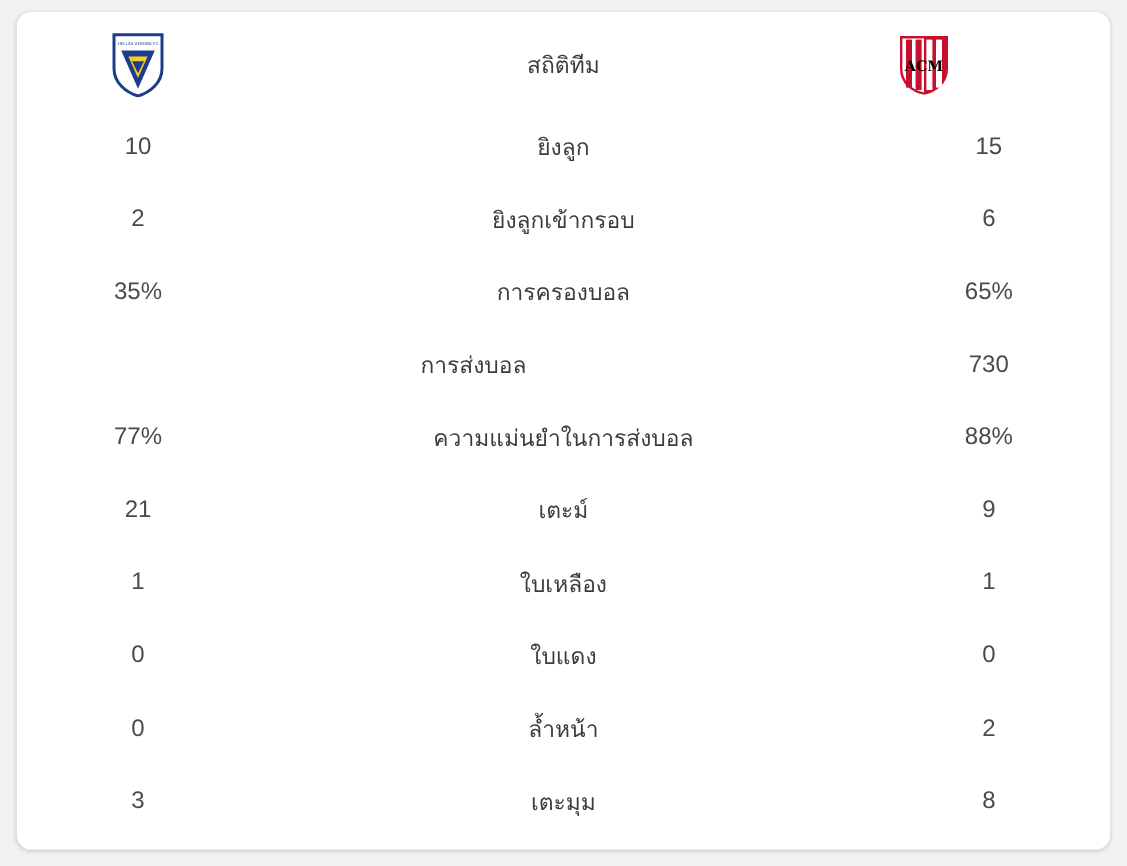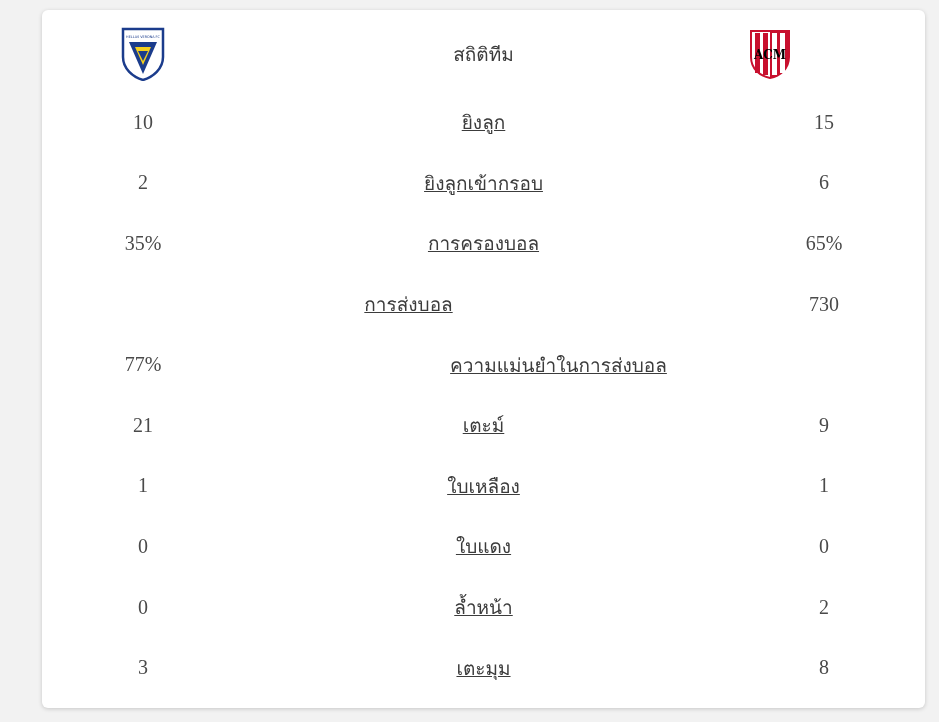--- a/index.html
+++ b/index.html
@@ -14,28 +14,27 @@
     width: 939px;
     height: 722px;
     background: #f2f2f2;
     box-sizing: border-box;
     padding: 10px 14px 14px 14px;
     display: flex;
     align-items: stretch;
   }
   .card {
     background: #ffffff;
-    border-radius: 6px;
+    border-radius: 12px;
     box-shadow: 0 1px 4px rgba(0,0,0,0.18);
     flex: 1;
     display: flex;
     flex-direction: column;
     padding: 6px 26px 10px 26px;
     box-sizing: border-box;
-    margin-left: 28px;
   }
   .header-row {
     display: flex;
     align-items: center;
     height: 76px;
     flex: 0 0 auto;
   }
   .crest-cell {
     width: 150px;
     display: flex;
@@ -54,29 +53,28 @@
     display: flex;
     align-items: center;
     flex: 1 1 0;
     min-height: 0;
   }
   .stat-value {
     width: 150px;
     text-align: center;
     font-size: 20px;
     color: #4a4a4a;
-    font-family: Liberation Serif, serif;
+    font-family: Liberation Sans, sans-serif;
   }
   .stat-label {
     flex: 1;
     text-align: center;
     font-size: 19px;
     color: #3c3c3c;
     font-family: "DejaVu Sans", sans-serif;
-    text-decoration: underline;
   }
   .crest-svg { display: block; }
 </style>
 </head>
 <body>
 
 <div class="page">
   <div class="card">
 
     <div class="header-row">
@@ -124,20 +122,21 @@
     </div>
 
     <div class="stat-row">
       <div class="stat-label">การส่งบอล</div>
       <div class="stat-value">730</div>
     </div>
 
     <div class="stat-row">
       <div class="stat-value">77%</div>
       <div class="stat-label">ความแม่นยำในการส่งบอล</div>
+      <div class="stat-value">88%</div>
     </div>
 
     <div class="stat-row">
       <div class="stat-value">21</div>
       <div class="stat-label">เตะม์</div>
       <div class="stat-value">9</div>
     </div>
 
     <div class="stat-row">
       <div class="stat-value">1</div>

